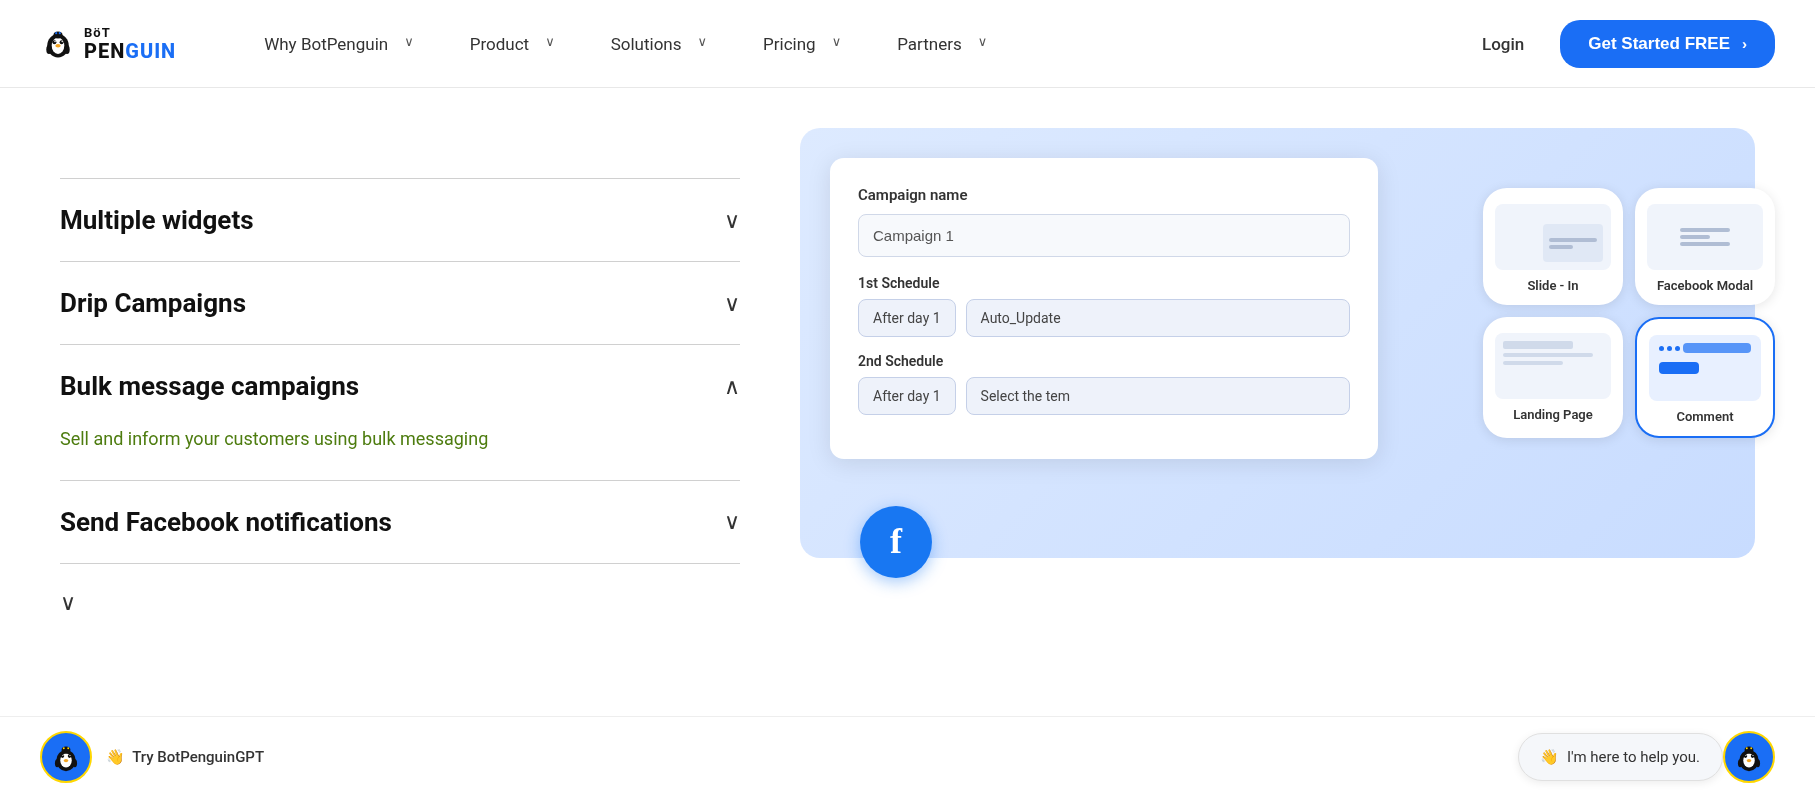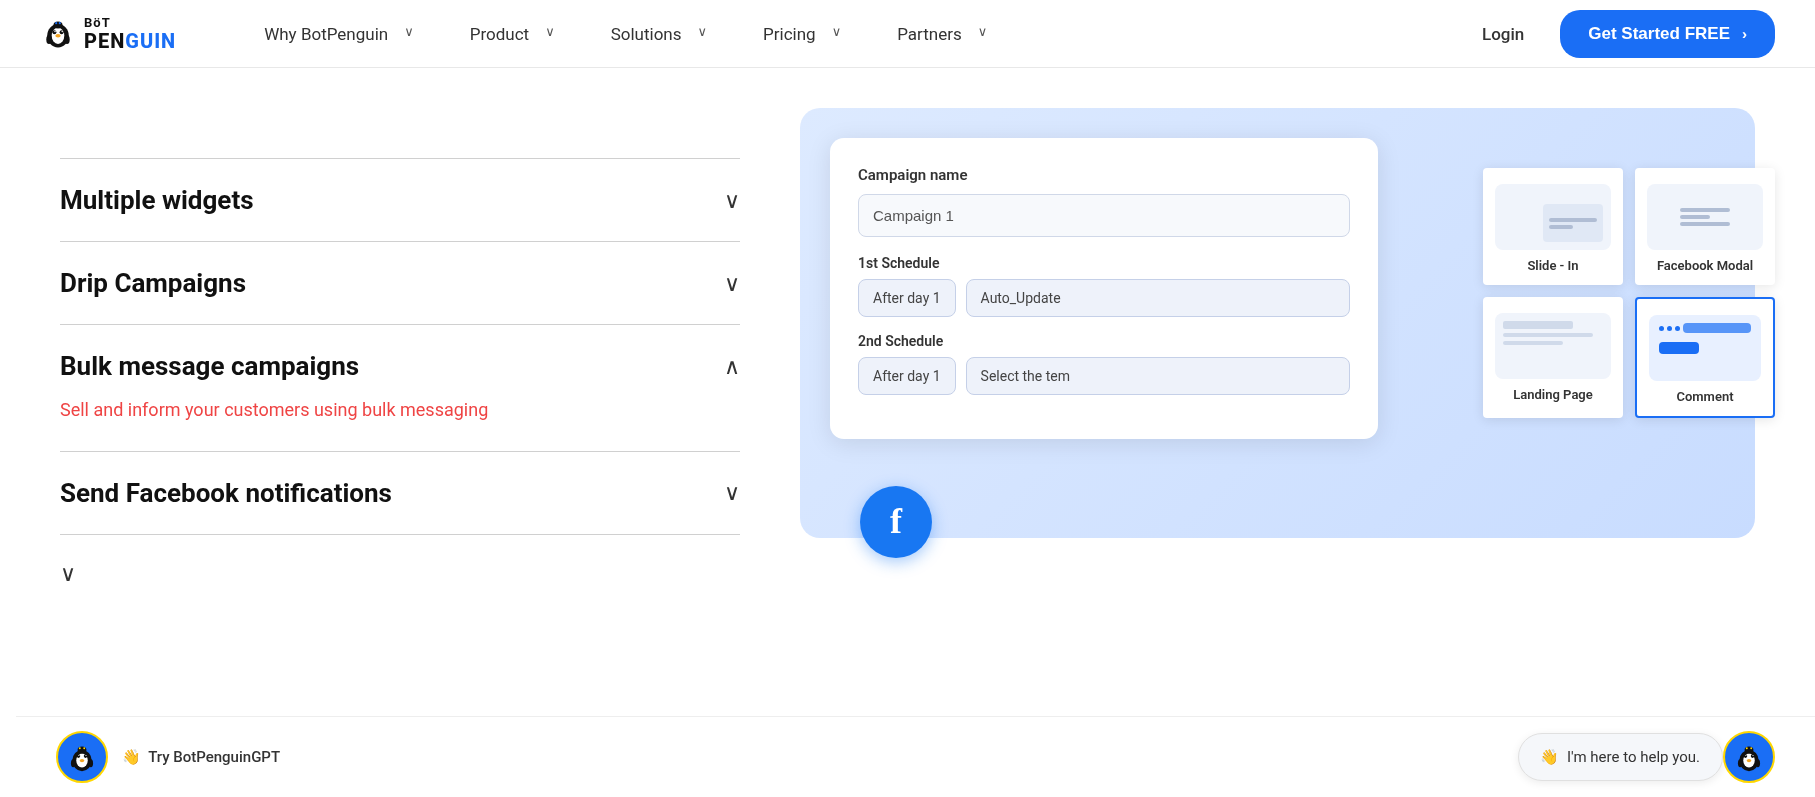--- a/index.html
+++ b/index.html
@@ -3,21 +3,21 @@
   <meta charset="utf-8">
   <style>
     * { box-sizing: border-box; margin: 0; padding: 0; }
     body { font-family: -apple-system, BlinkMacSystemFont, 'Segoe UI', Roboto, sans-serif; background: #fff; color: #222; overflow-x: hidden; }
 
     
     .navbar {
       display: flex;
       align-items: center;
       padding: 0 40px;
-      height: 68px;
+      height: 88px;
       border-bottom: 1px solid #e8e8e8;
       background: #fff;
       position: relative;
       z-index: 10;
     }
     .logo {
       display: flex;
       align-items: center;
       font-size: 22px;
       font-weight: 800;
@@ -114,23 +114,23 @@
       font-size: 26px;
       font-weight: 700;
       color: #111;
     }
     .accordion-chevron {
       font-size: 22px;
       color: #333;
       font-weight: 300;
     }
     .accordion-body {
-      margin-top: 15px;
+      margin-top: 24px;
       font-size: 18px;
-      color: #ef4444;
+      color: #4d7c0f;
       line-height: 1.6;
     }
 
     
     .visual-panel {
       flex: 1;
       position: relative;
       min-height: 450px;
       margin-top: 0;
     }
@@ -208,21 +208,21 @@
       top: 60px;
       right: -20px;
       z-index: 3;
       display: grid;
       grid-template-columns: 140px 140px;
       grid-template-rows: auto auto;
       gap: 12px;
     }
     .widget-card {
       background: #fff;
-      border-radius: 4px;
+      border-radius: 24px;
       box-shadow: 0 2px 12px rgba(0,0,0,0.10);
       padding: 16px 12px 12px 12px;
       display: flex;
       flex-direction: column;
       align-items: center;
       gap: 8px;
       min-width: 130px;
     }
     .widget-card.selected {
       border: 2.5px solid #1a6ef5;
@@ -340,21 +340,21 @@
       font-weight: 700;
       font-family: Georgia, serif;
       line-height: 1;
       margin-top: -2px;
     }
 
     
     .bottom-bar {
       position: fixed;
       bottom: 0;
-      left: 16px;
+      left: 0;
       right: 0;
       display: flex;
       justify-content: space-between;
       padding: 14px 40px;
       background: rgba(255,255,255,0.95);
       border-top: 1px solid #eee;
       z-index: 100;
     }
     .bot-left {
       display: flex;

